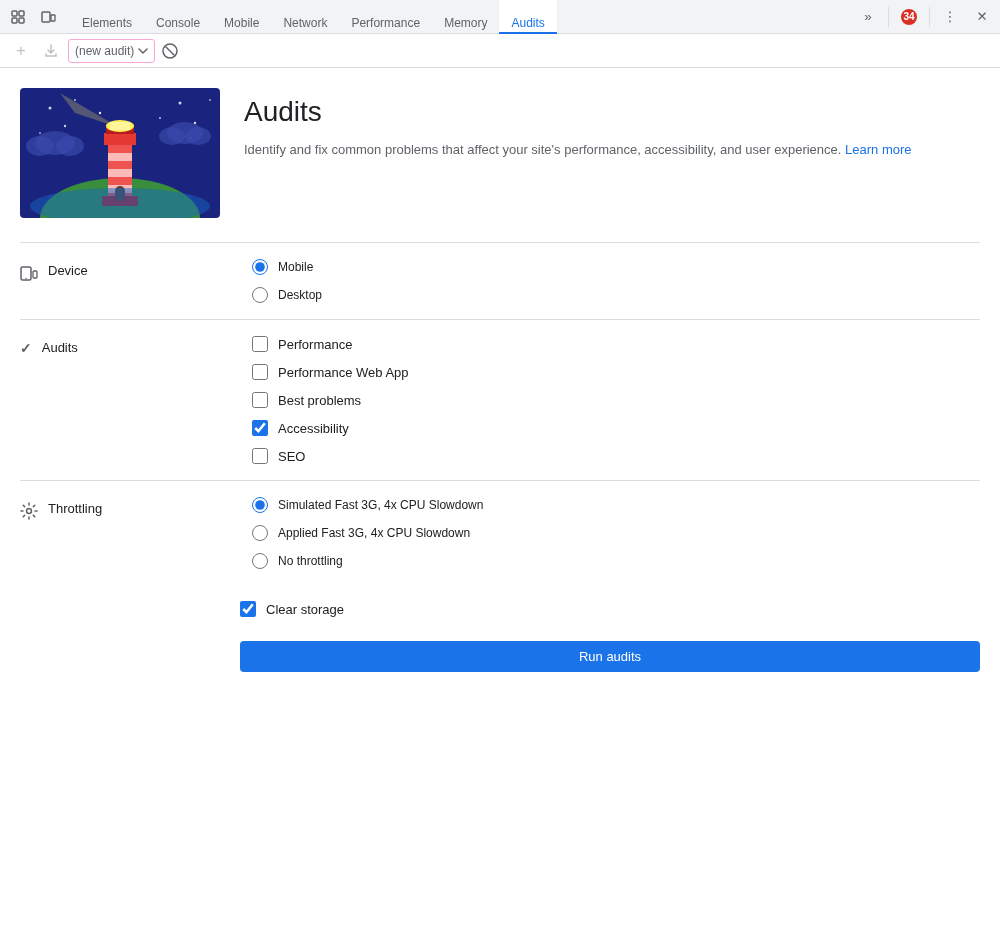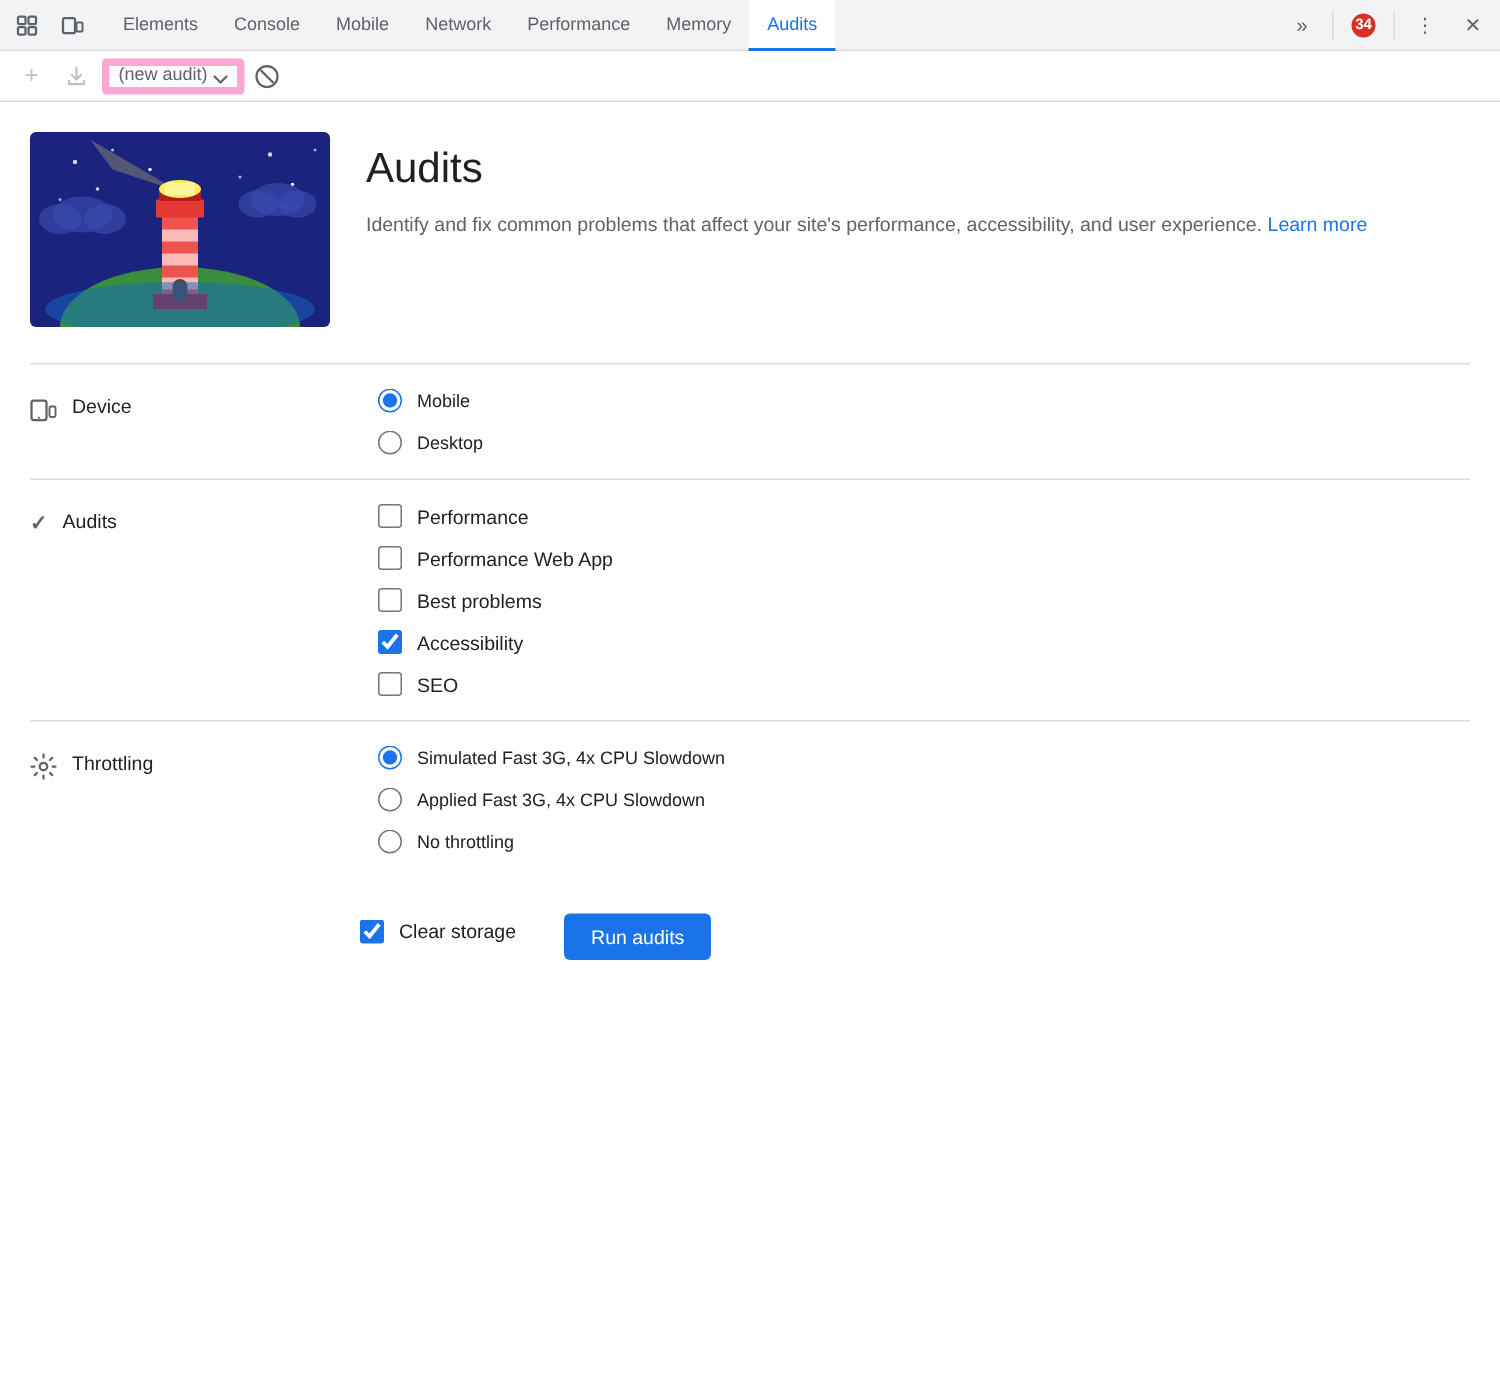--- a/index.html
+++ b/index.html
@@ -28,23 +28,22 @@
       border-radius: 3px;
       color: #5f6368;
     }
     .tabs {
       display: flex;
       align-items: stretch;
       height: 34px;
       flex: 1;
     }
     .tab {
-      padding: 2px 12px;
-      display: flex;
-      align-items: center;
+      padding: 16px 12px;
+      display: flex;
       font-size: 12px;
       color: #5f6368;
       cursor: pointer;
       border-bottom: 2px solid transparent;
       white-space: nowrap;
       user-select: none;
     }
     .tab.active {
       color: #1a73e8;
       border-bottom: 2px solid #1a73e8;
@@ -97,22 +96,22 @@
       border: none; background: none;
       cursor: pointer;
       display: flex; align-items: center; justify-content: center;
       border-radius: 3px;
       color: #5f6368;
       font-size: 16px;
     }
     .toolbar-btn.disabled { opacity: 0.4; cursor: default; }
     .toolbar-dropdown {
       display: flex;
-      align-items: flex-end;
-      border: 5px solid #f9a8d4;
+      align-items: center;
+      border: 1px solid #f9a8d4;
       border-radius: 3px;
       padding: 2px 6px;
       font-size: 12px;
       color: #5f6368;
       cursor: pointer;
       gap: 4px;
       background: #fff;
       height: 24px;
     }
     .toolbar-stop {
@@ -237,22 +236,22 @@
       font-weight: 500;
       cursor: pointer;
       margin-top: 8px;
     }
 
     
     .clear-storage-section {
       padding: 16px 0 0 0;
       margin-left: 220px;
       display: flex;
-      flex-direction: row;
-      gap: 32px;
+      flex-direction: column;
+      gap: 16px;
     }
 
     
     .device-icon {
       display: inline-flex;
       align-items: center;
       justify-content: center;
     }
 
     

